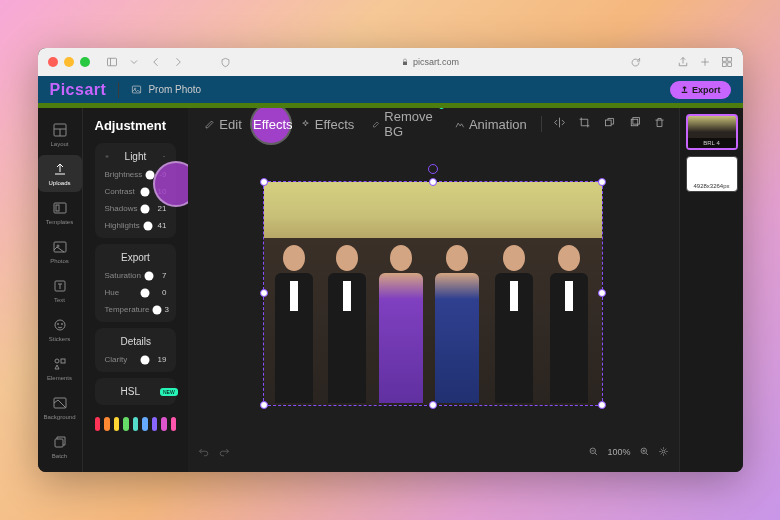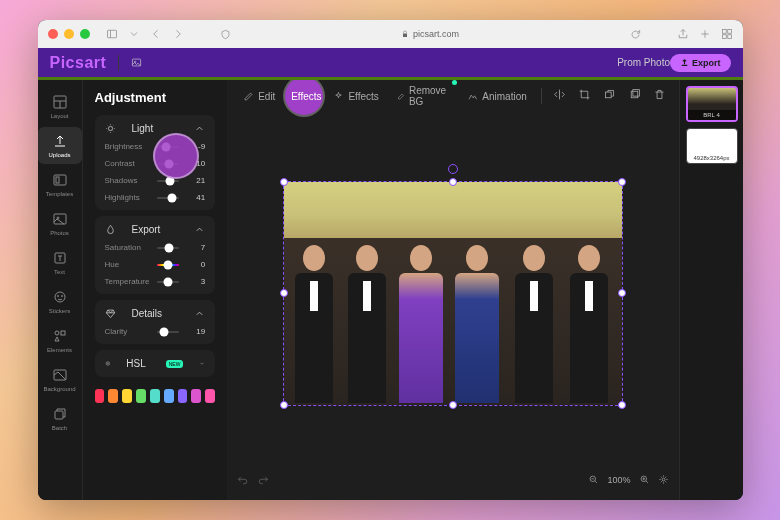--- a/index.html
+++ b/index.html
@@ -1,28 +1,28 @@
 <!DOCTYPE html>
 <html><head>
 <meta charset="utf-8">
 <style>
 *{margin:0;padding:0;box-sizing:border-box;font-family:-apple-system,BlinkMacSystemFont,sans-serif}
 body{width:780px;height:520px;background:linear-gradient(135deg,#f7a8d8 0%,#f5c896 30%,#f5b87e 50%,#e4a0d0 75%,#c896e8 100%);display:flex;align-items:center;justify-content:center}
-.window{width:705px;height:480px;background:#1a1a1a;border-radius:8px;overflow:hidden;display:flex;flex-direction:column;box-shadow:0 10px 40px rgba(0,0,0,.3)}
+.window{width:705px;height:424px;background:#1a1a1a;border-radius:8px;overflow:hidden;display:flex;flex-direction:column;box-shadow:0 10px 40px rgba(0,0,0,.3)}
 .titlebar{height:28px;background:#f0f0f0;display:flex;align-items:center;padding:0 10px;gap:6px}
 .dot{width:10px;height:10px;border-radius:50%}
 .dot.r{background:#ff5f57}.dot.y{background:#febc2e}.dot.g{background:#28c840}
 .tb-icons{display:flex;gap:10px;margin-left:10px;color:#888}
 .tb-icons svg{width:12px;height:12px}
 .url{flex:1;text-align:center;font-size:9px;color:#666;display:flex;align-items:center;justify-content:center;gap:4px}
 .tb-right{display:flex;gap:10px;color:#888}
-.header{height:32px;background:#4c1d95;display:flex;align-items:center;padding:0 12px;border-bottom:3px solid #4d7c0f}
+.header{height:32px;background:#0c4a6e;display:flex;align-items:center;padding:0 12px;border-bottom:5px solid #4d7c0f}
 .logo{color:#c865ff;font-size:16px;font-weight:700;letter-spacing:.5px}
 .divider{width:1px;height:16px;background:#3a3a3a;margin:0 12px}
-.doc-title{flex:1;text-align:center;color:#ccc;font-size:10px;display:flex;align-items:center;justify-content:space-between;gap:6px}
+.doc-title{flex:1;text-align:center;color:#ccc;font-size:10px;display:flex;align-items:center;justify-content:flex-start;gap:6px}
 .export-btn{background:#c865ff;color:#1a1a1a;border:none;border-radius:12px;padding:4px 10px;font-size:9px;font-weight:600;display:flex;align-items:center;gap:3px}
 .body{flex:1;display:flex;overflow:hidden}
 .sidebar{width:54px;background:#1a1a1a;display:flex;flex-direction:column;align-items:center;padding:8px 0;gap:2px;border-right:1px solid #2a2a2a}
 .sb-item{width:44px;display:flex;flex-direction:column;align-items:center;gap:3px;padding:6px 0;color:#888;font-size:6px;border-radius:6px}
 .sb-item.active{background:#2e2e2e;color:#fff}
 .sb-item svg{width:16px;height:16px}
 .panel{width:190px;background:#1a1a1a;padding:10px 12px;overflow-y:auto;display:flex;flex-direction:column;gap:6px}
 .panel::-webkit-scrollbar{width:0}
 .panel-title{color:#fff;font-size:13px;font-weight:600;margin-bottom:4px}
 .section{background:#222;border-radius:8px;padding:8px 10px}
@@ -31,21 +31,21 @@
 .chev{margin-left:auto;width:8px;height:8px}
 .slider-row{display:flex;align-items:center;gap:8px;margin-top:8px}
 .slider-label{color:#888;font-size:8px;width:44px}
 .slider-track{flex:1;height:2px;background:#444;border-radius:2px;position:relative}
 .slider-thumb{position:absolute;top:50%;width:9px;height:9px;background:#fff;border-radius:50%;transform:translate(-50%,-50%)}
 .slider-val{color:#ccc;font-size:8px;width:18px;text-align:right}
 .swatches{display:flex;gap:4px;margin-top:6px}
 .sw{width:14px;height:14px;border-radius:3px}
 .canvas-area{flex:1;background:#1e1e1e;display:flex;flex-direction:column;position:relative}
 .toolbar{height:32px;display:flex;align-items:center;gap:2px;padding:0 8px;position:relative}
-.tb-btn{display:flex;align-items:center;gap:4px;color:#aaa;font-size:10px;padding:5px 8px;border-radius:5px}
+.tb-btn{display:flex;align-items:center;gap:4px;color:#aaa;font-size:13px;padding:5px 8px;border-radius:5px}
 .tb-btn svg{width:11px;height:11px}
 .tb-btn.highlight{background:#a03fc7;color:#fff;border-radius:50%;width:38px;height:38px;justify-content:center;position:relative;z-index:5;box-shadow:0 0 0 2px rgba(255,255,255,.3)}
 .tb-sep{width:1px;height:16px;background:#3a3a3a;margin:0 4px}
 .tb-icon{color:#aaa;padding:5px}
 .tb-icon svg{width:13px;height:13px}
 .canvas{flex:1;display:flex;align-items:center;justify-content:center;position:relative;padding:10px}
 .image-frame{width:340px;height:225px;position:relative;border:1px dashed #8a4fff}
 .photo{width:100%;height:100%;background:linear-gradient(180deg,#d4d080 0%,#c8c078 15%,#b8a868 25%,#3a3028 25%,#2a2420 100%);position:relative;overflow:hidden}
 .person{position:absolute;bottom:0;width:50px;height:160px}
 .head{width:22px;height:26px;background:#d4a582;border-radius:50%;margin:0 auto}

